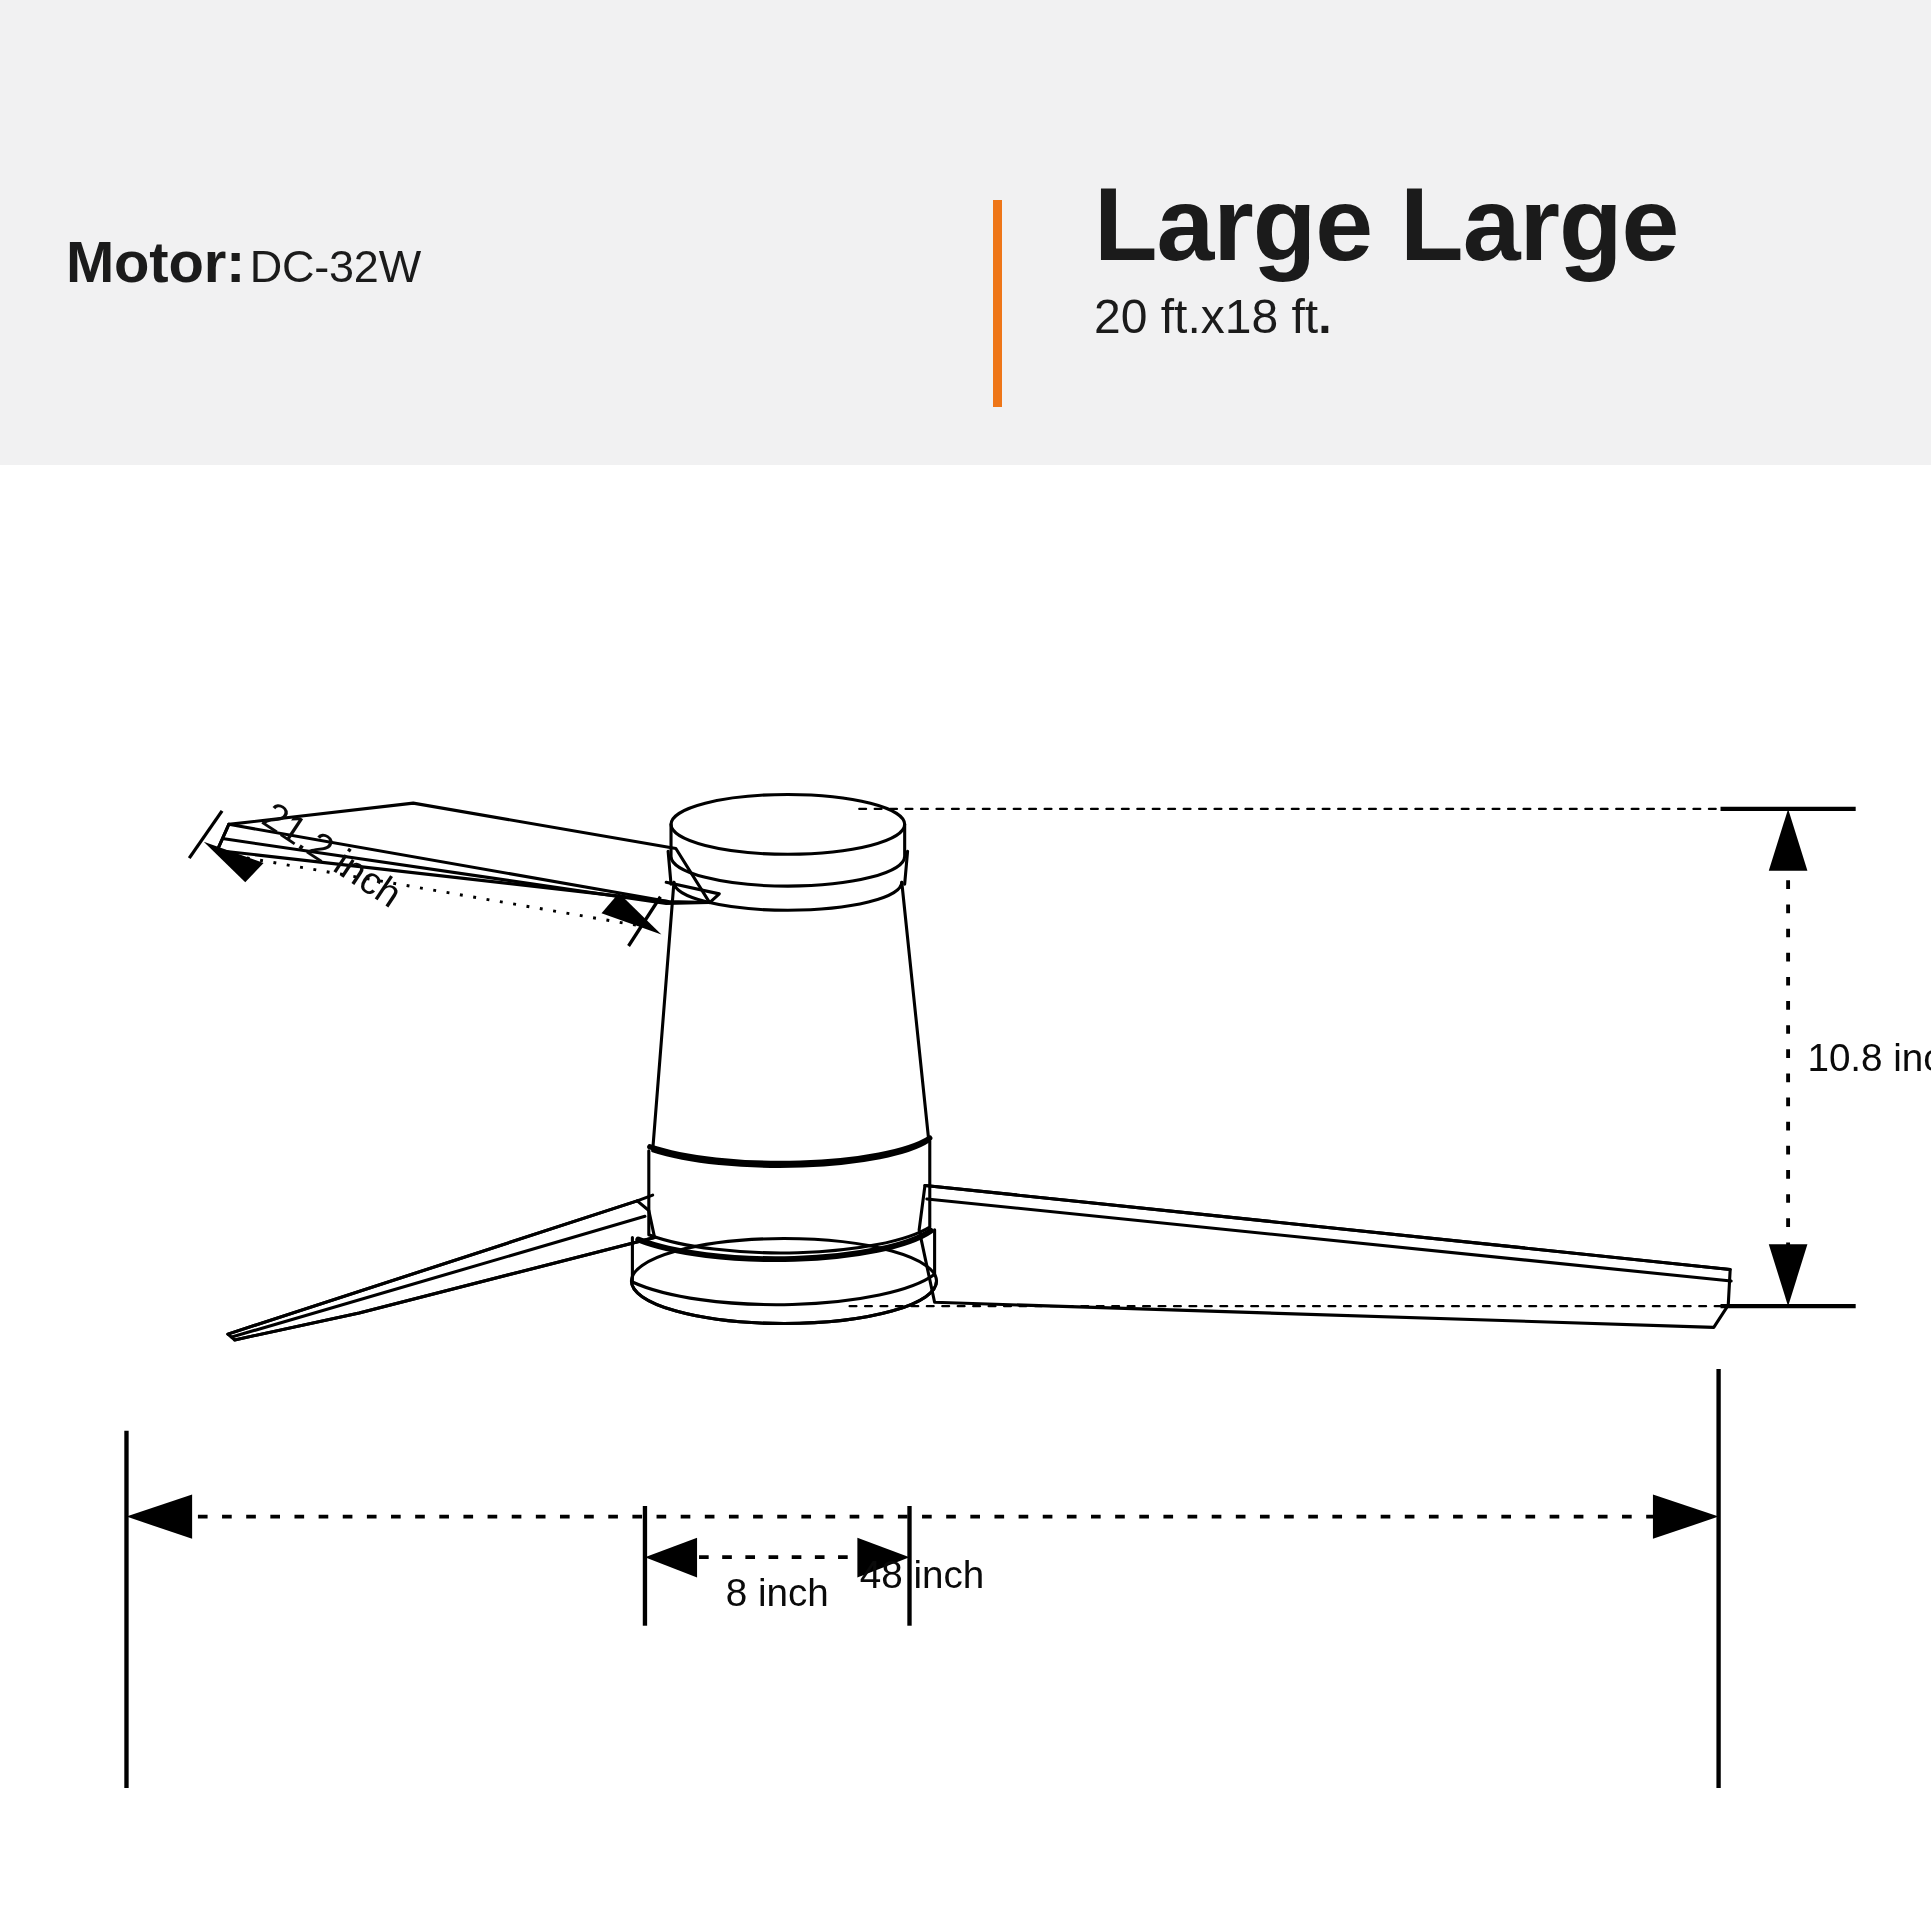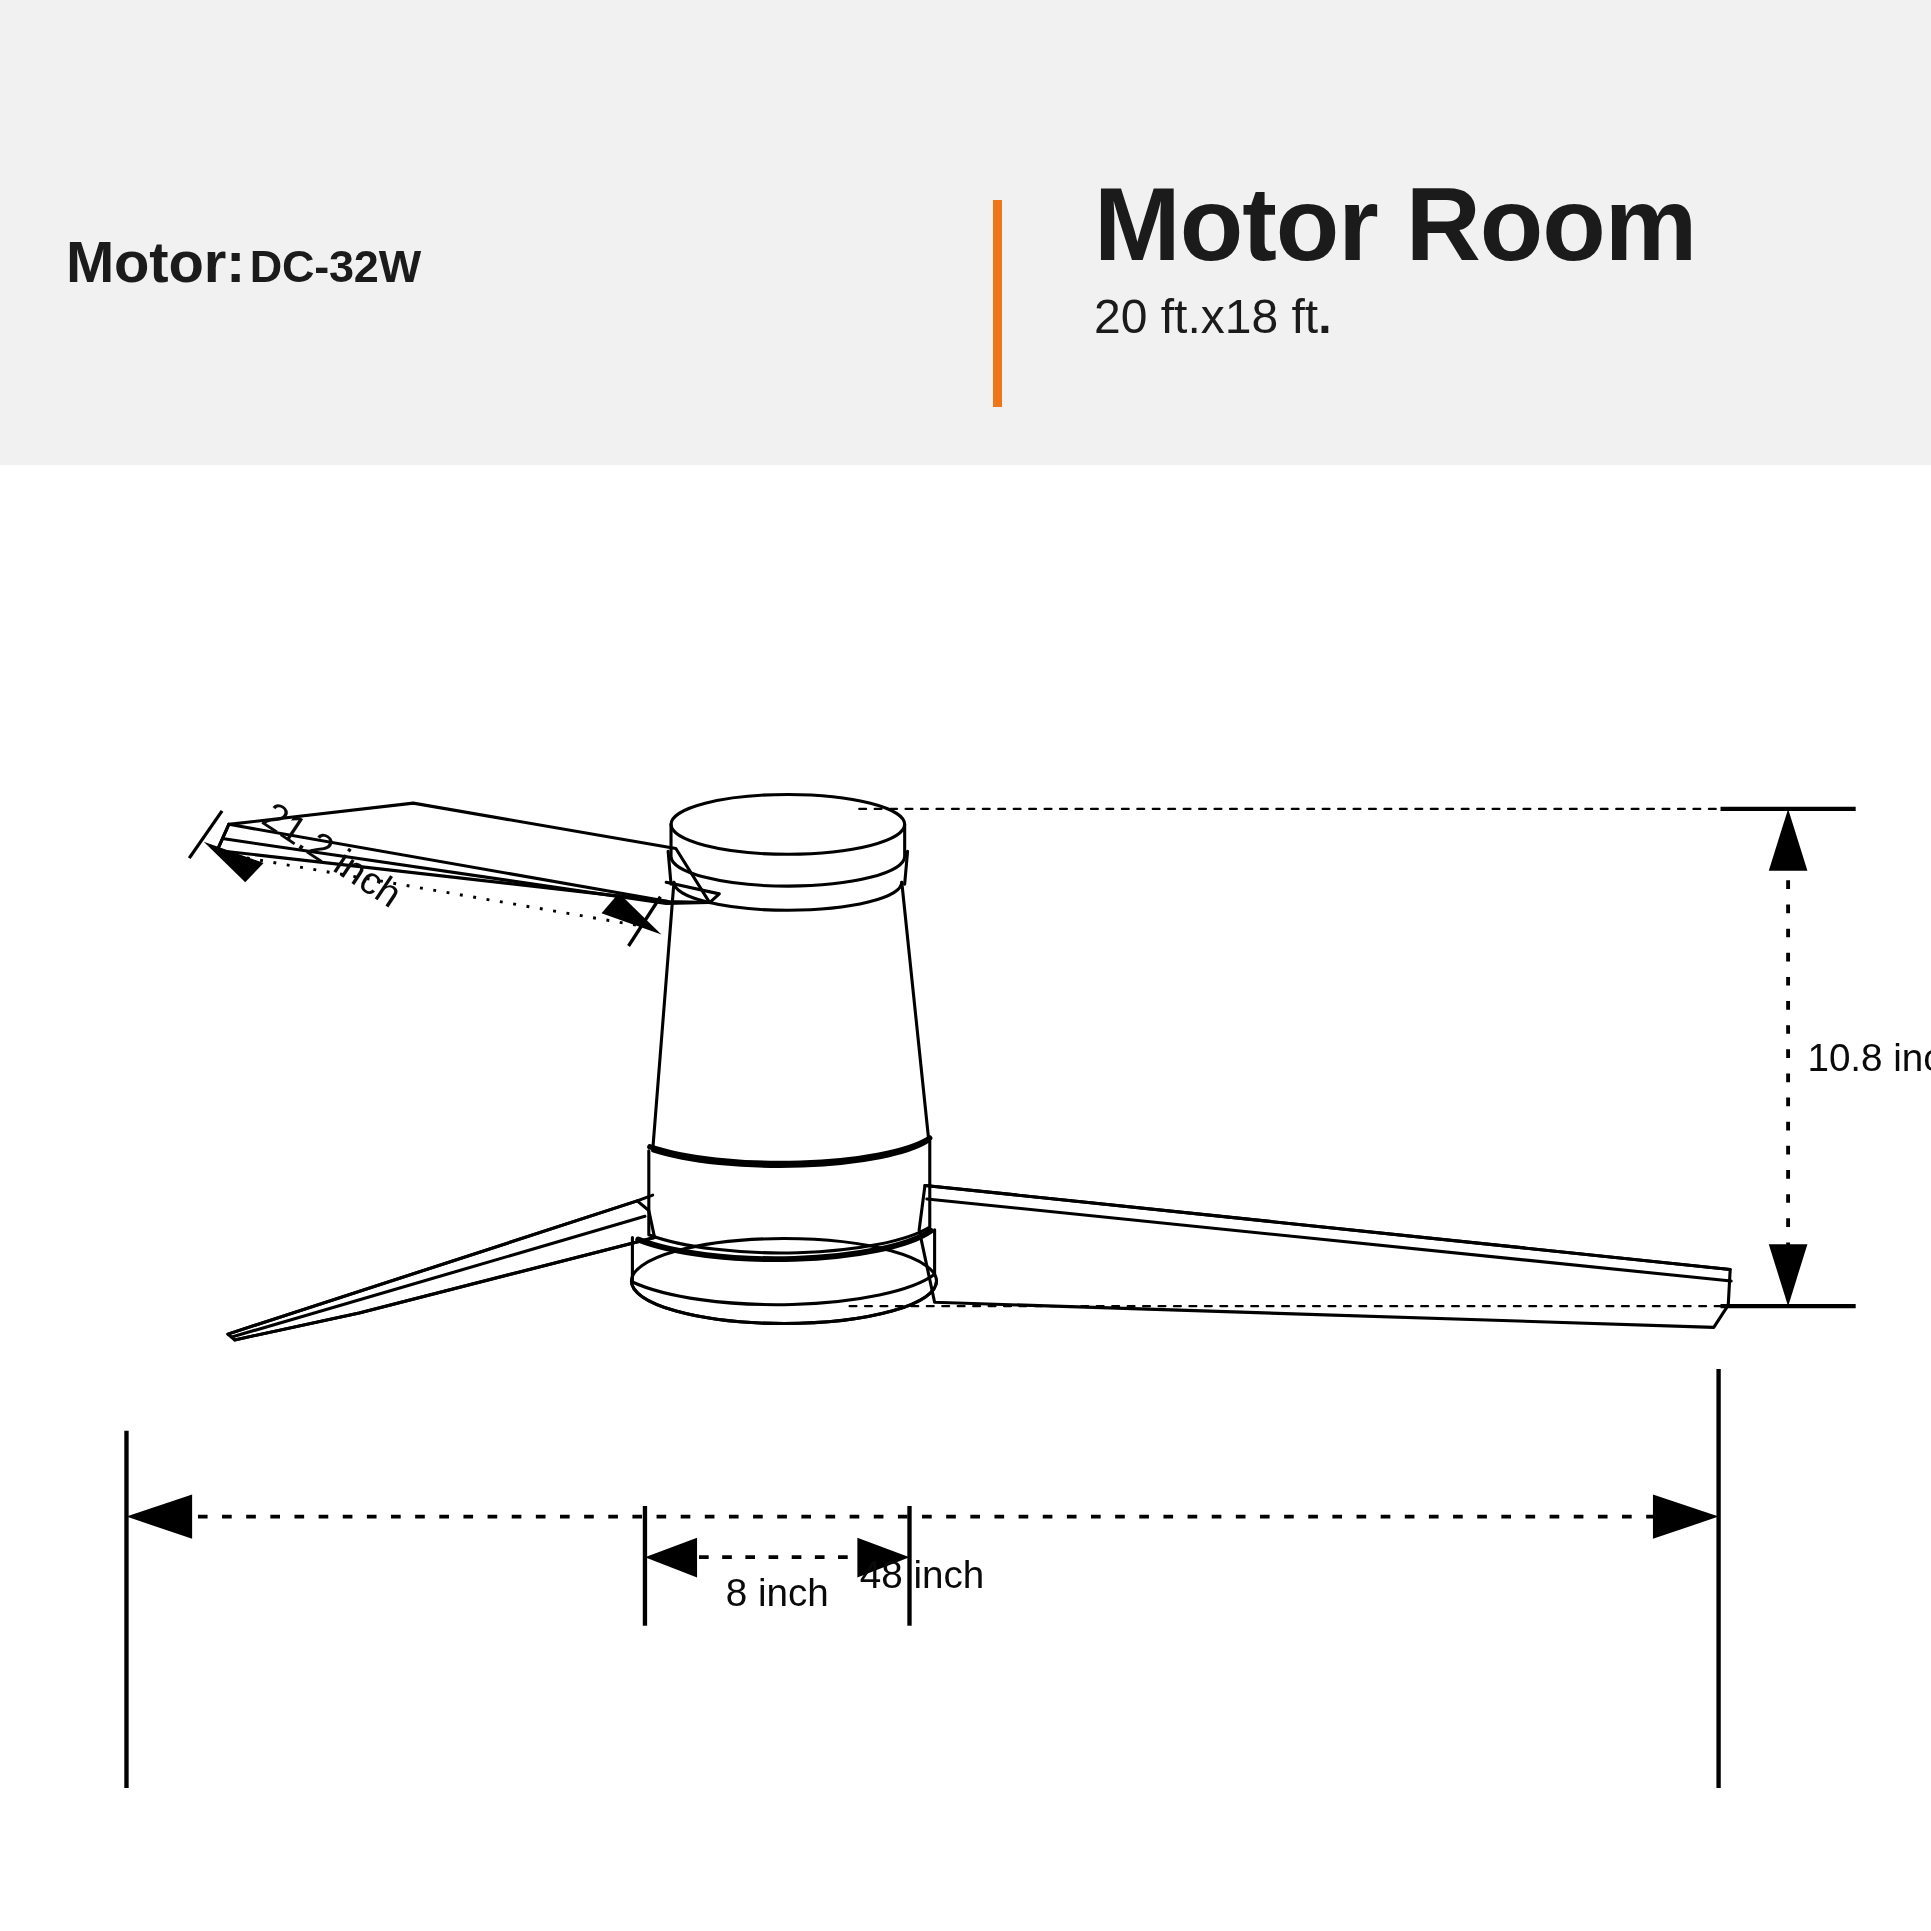--- a/index.html
+++ b/index.html
@@ -38,21 +38,21 @@
     color: #1b1b1b;
     line-height: 1.30;
     margin: 0 0 3.9px 0;
   }
   .spec-label {
     font-weight: bold;
     font-size: 58px;
     letter-spacing: -0.2px;
   }
   .spec-value {
-    font-weight: bold;
+    font-weight: normal;
     font-size: 45px;
     letter-spacing: -0.2px;
   }
 
   #orange-divider {
     position: absolute;
     left: 993px;
     top: 200px;
     width: 8.7px;
     height: 207px;
@@ -109,21 +109,21 @@
     <div id="spec-block">
       <div class="spec-row">
         <span class="spec-label">Motor:</span>
         <span class="spec-value">DC-32W</span>
       </div>
     </div>
 
     <div id="orange-divider"></div>
 
     <div id="room-block">
-      <div id="room-title">Motor Room</div>
+      <div id="room-title">Large Large</div>
       <div id="room-subtitle"><span>20 ft.x18 ft</span><span class="dot-bold">.</span></div>
     </div>
   </div>
 
   <div id="drawing">
     <svg width="1931" height="1466" viewBox="0 0 2000 1518" xmlns="http://www.w3.org/2000/svg">
 
       <g fill="none" stroke="#000000" stroke-width="3.2" stroke-linejoin="round" stroke-linecap="round">
 
         <line x1="890" y1="356" x2="1782" y2="356" stroke-width="2.4" stroke-dasharray="7 9"></line>

